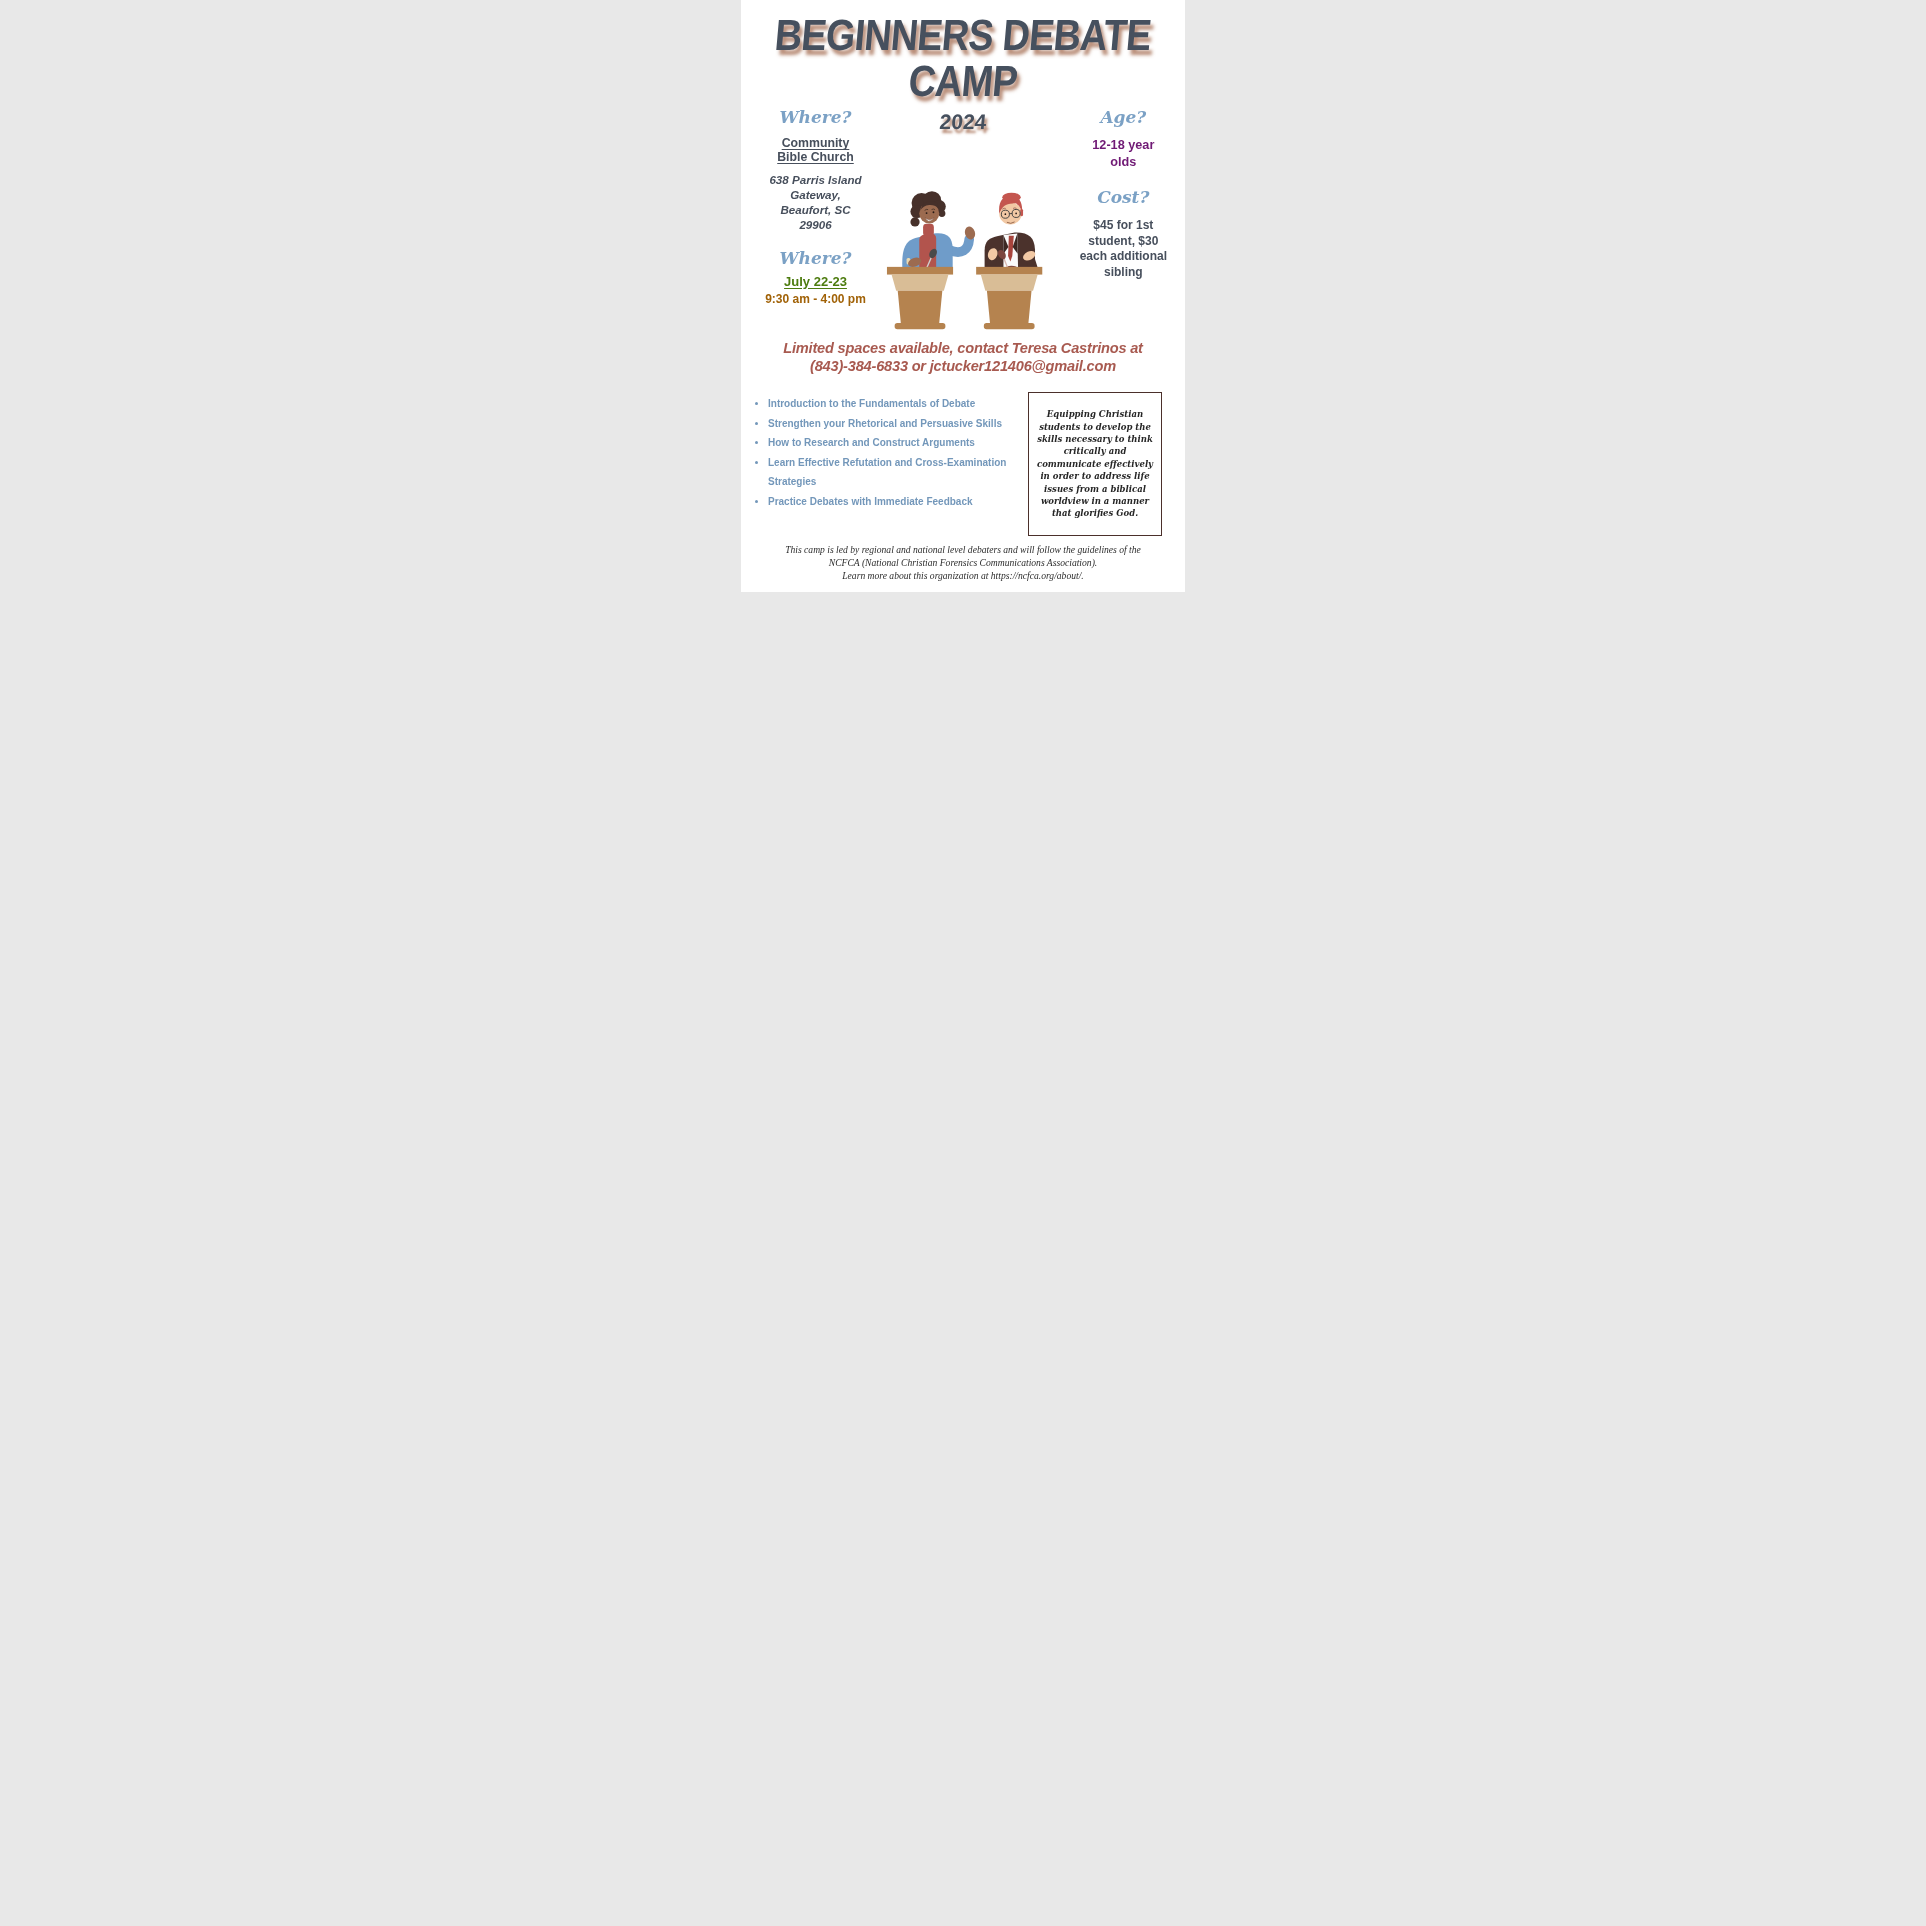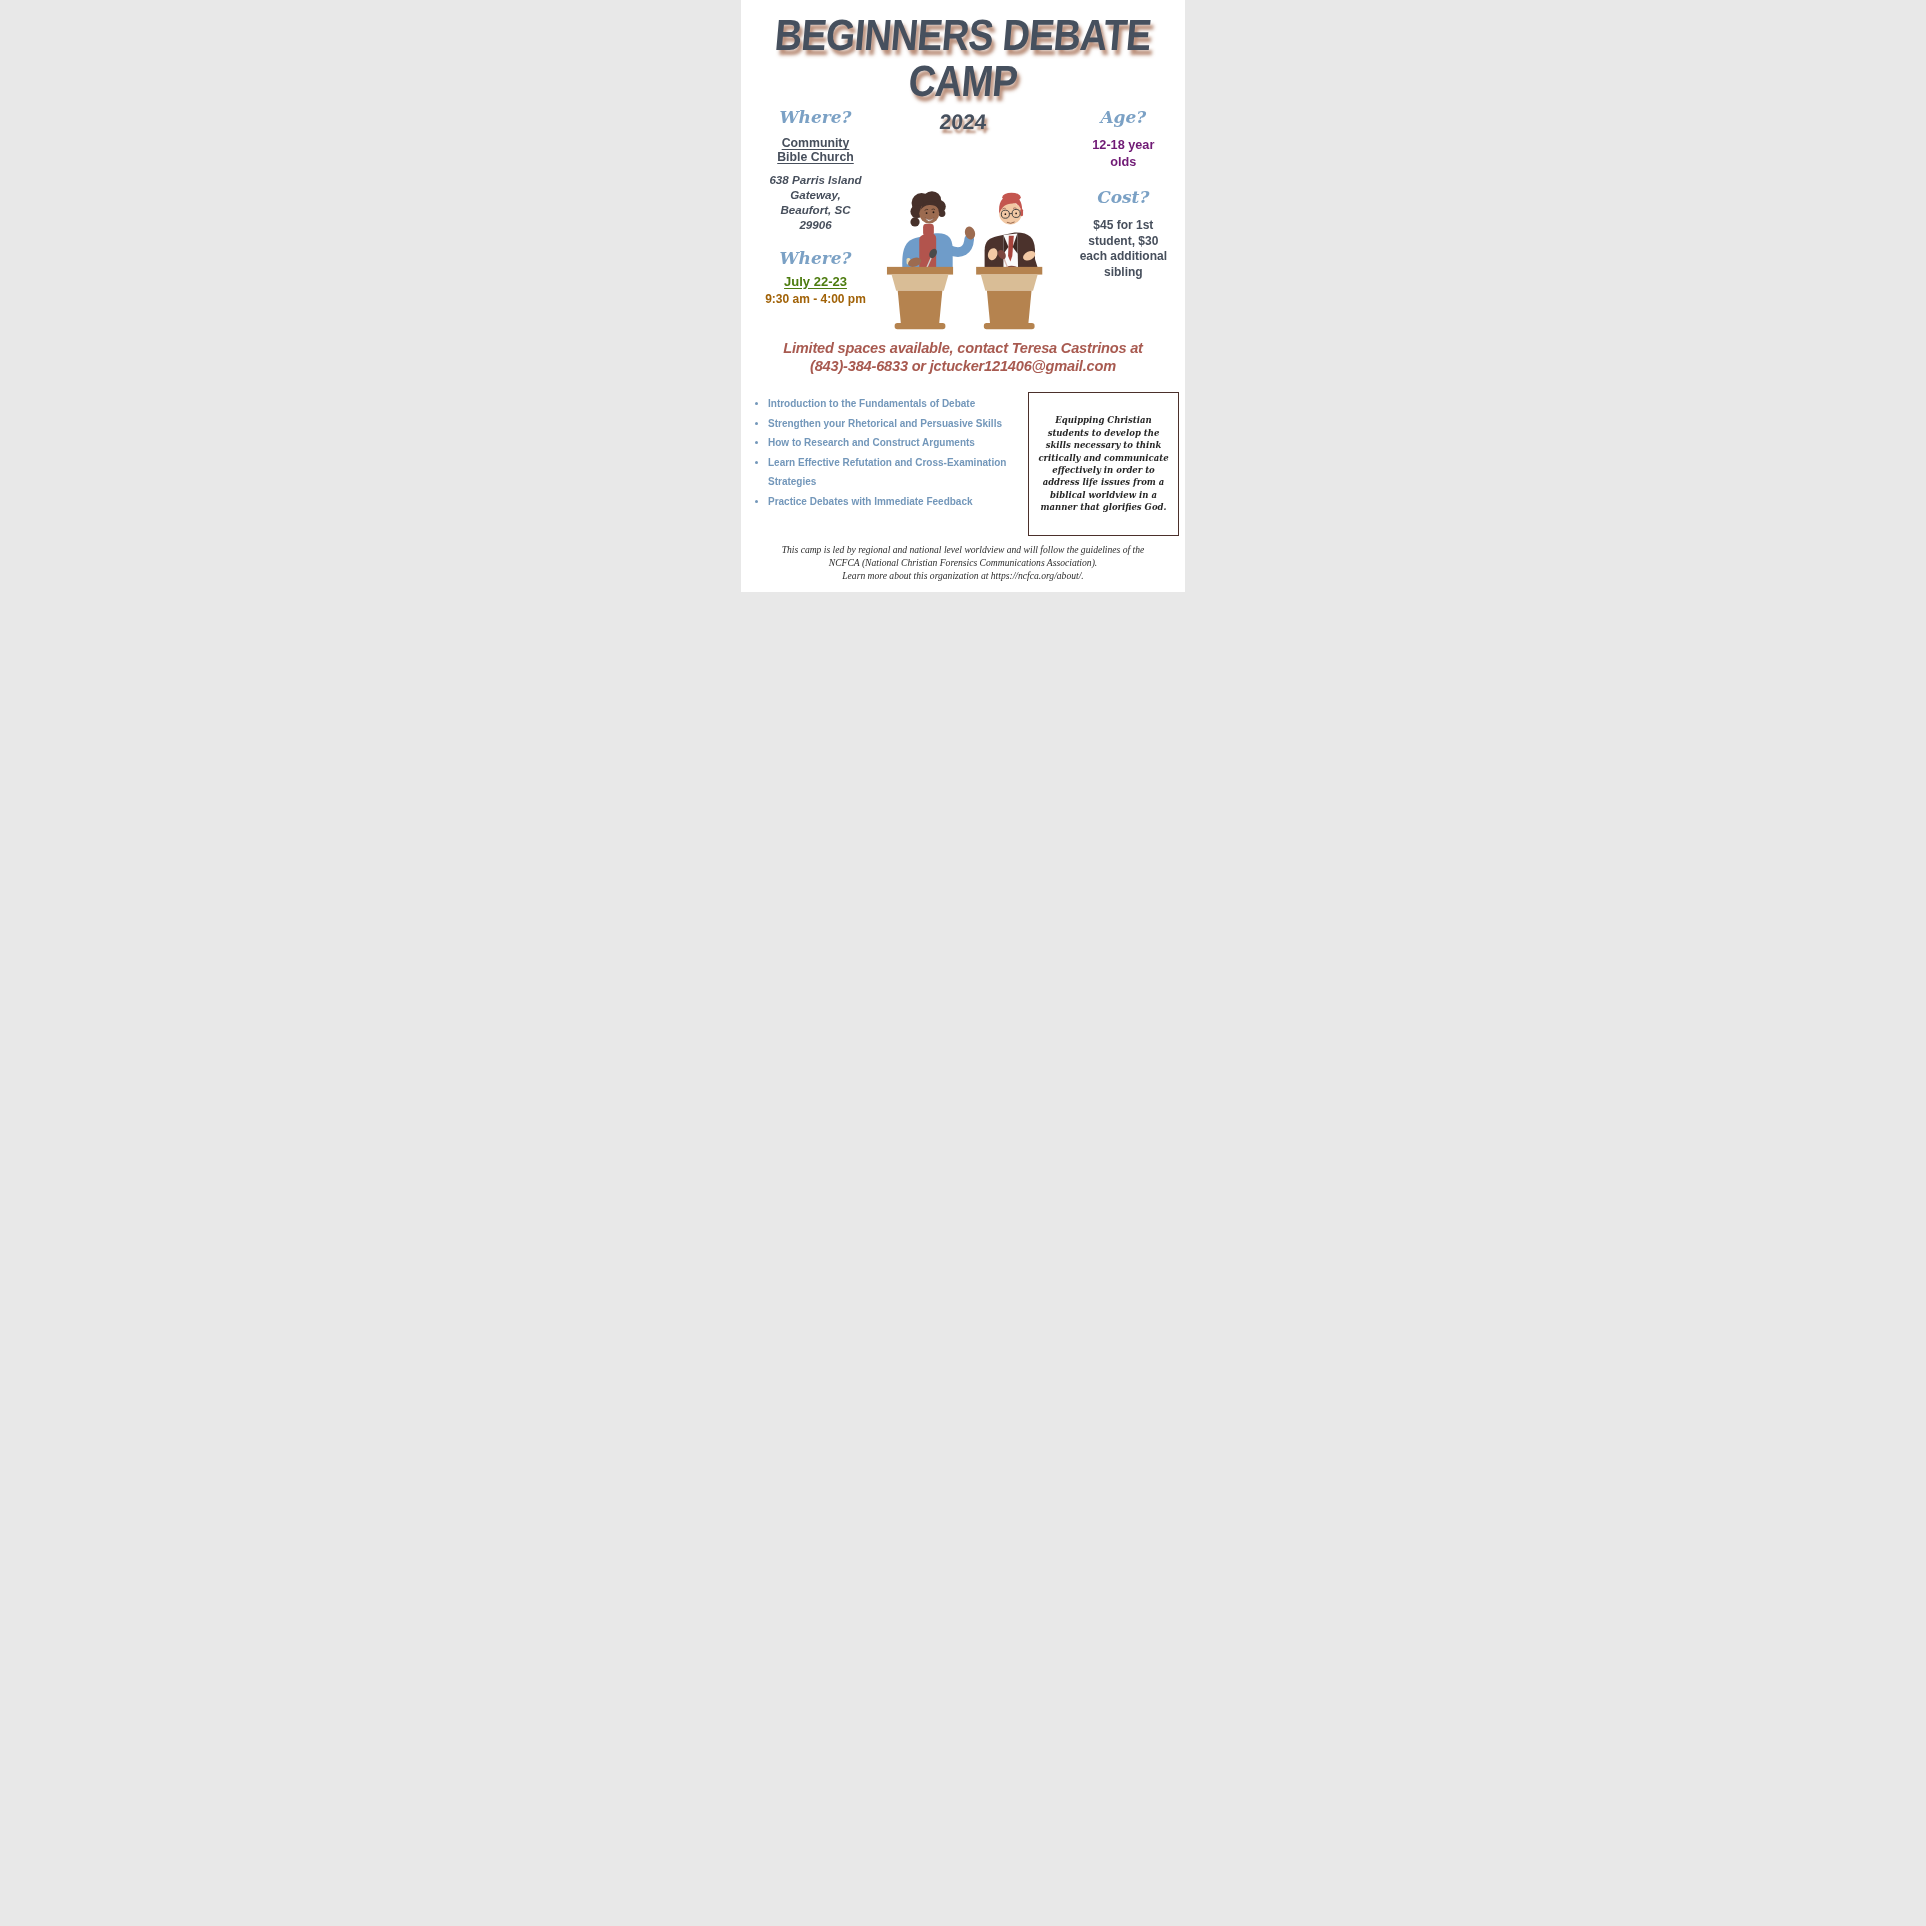--- a/index.html
+++ b/index.html
@@ -97,21 +97,21 @@
   .bullets ul { margin:0; padding-left:13px; }
   .bullets li {
     font-size:10px; font-weight:bold;
     color:#7397ba;
     line-height:1.95;
     list-style-type:disc;
   }
 
   
   .mission-box {
-    position:absolute; left:287px; top:392px; width:151px; height:144px;
+    position:absolute; left:287px; top:392px; width:134px; height:144px;
     box-sizing:border-box;
     border:1.5px solid #4b302b;
     background:#ffffff;
     display:flex; align-items:center; justify-content:center;
     padding:6.2px 5.4px;
   }
   .mission-text {
     font-family:"DejaVu Serif", serif;
     font-style:italic; font-weight:bold;
     font-size:8.5px; line-height:1.46;
@@ -266,19 +266,19 @@
       <li>Learn Effective Refutation and Cross-Examination Strategies</li>
       <li>Practice Debates with Immediate Feedback</li>
     </ul>
   </div>
 
   <div class="mission-box">
     <div class="mission-text">Equipping Christian students to develop the skills necessary to think critically and communicate effectively in order to address life issues from a biblical worldview in a manner that glorifies God.</div>
   </div>
 
   <div class="footer">
-    <div>This camp is led by regional and national level worldview and will follow the guidelines of the</div>
+    <div>This camp is led by regional and national level debaters and will follow the guidelines of the</div>
     <div>NCFCA (National Christian Forensics Communications Association).</div>
     <div>Learn more about this organization at https://ncfca.org/about/.</div>
   </div>
 
 </div>
 
 
 </body></html>

